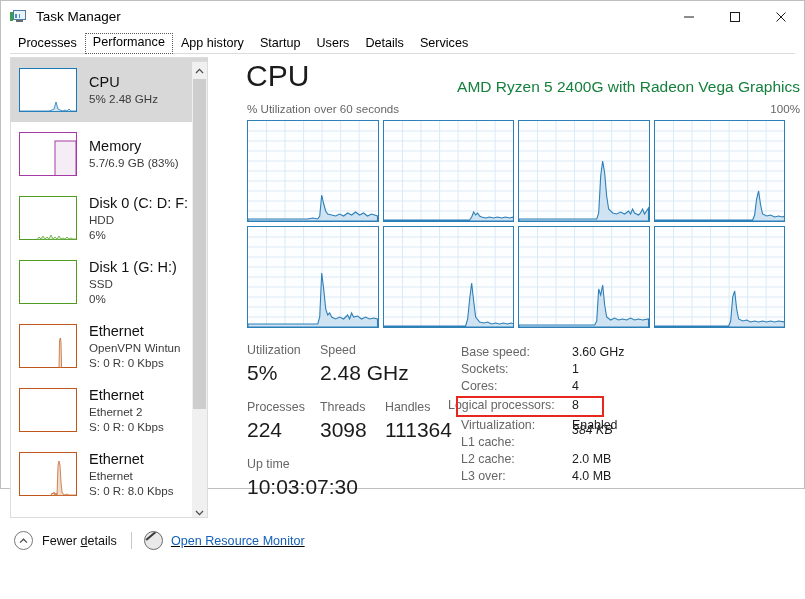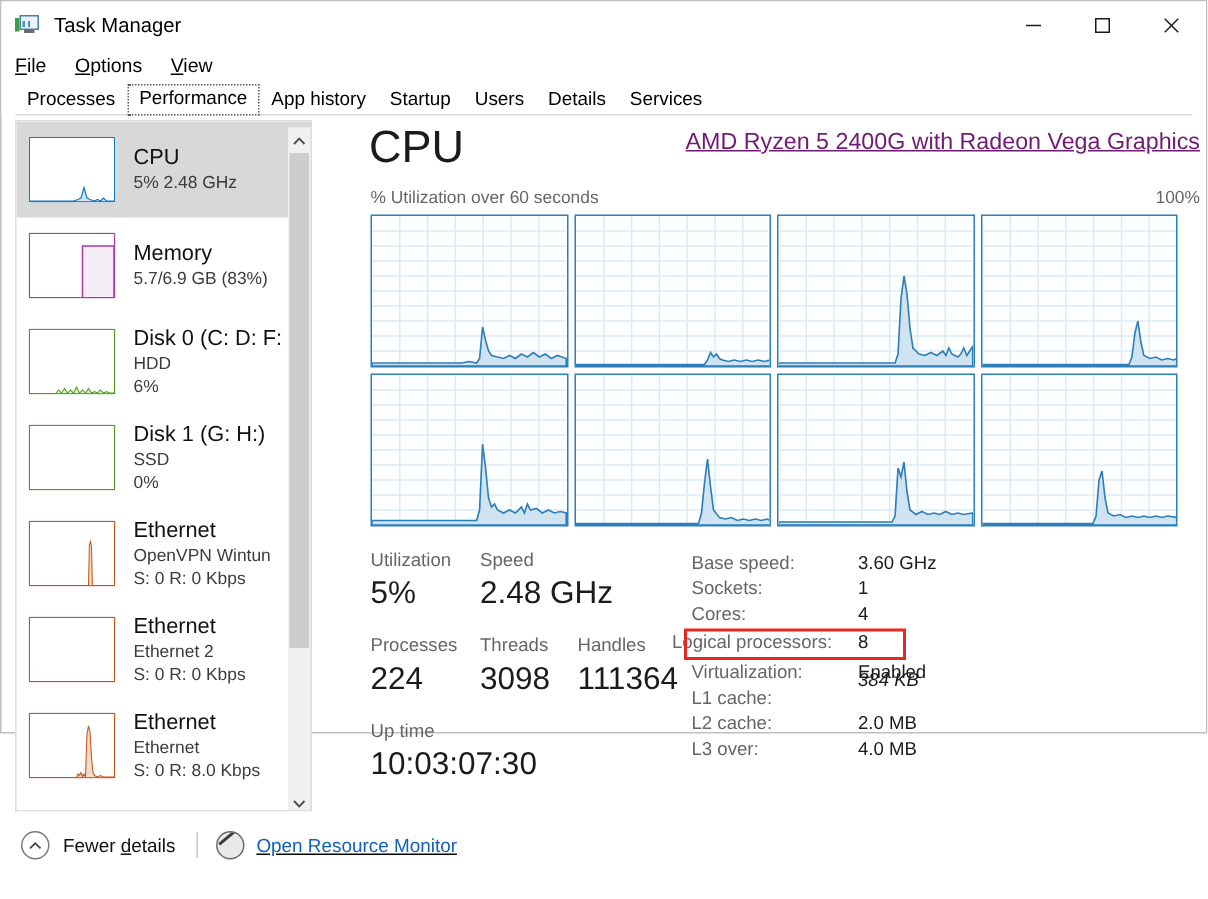--- a/index.html
+++ b/index.html
@@ -193,22 +193,22 @@
   }
   .main-head {
     position: relative;
     height: 46px;
   }
   .cpu-title {
     position:absolute; left:4px; top:-1px;
     font-size: 30px; color:#1b1b1b; line-height:42px;
   }
   .cpu-model {
-    position:absolute; right:4px; top:7px;
-    font-size: 15.5px; color:#701a75;text-decoration:underline;
+    position:absolute; right:4px; top:22px;
+    font-size: 15.5px; color:#15803d;
   }
   .graph-labels {
     position: relative;
     height: 18px;
   }
   .gl-left {
     position:absolute; left:5px; top:0;
     font-size: 11.6px; color:#666;
   }
   .gl-right {
@@ -342,25 +342,20 @@
       </div>
       <div class="winbtn">
         <svg width="12" height="12" viewBox="0 0 12 12">
             <line x1="1.5" y1="1.5" x2="10.5" y2="10.5" stroke="#1b1b1b" stroke-width="1"></line>
             <line x1="10.5" y1="1.5" x2="1.5" y2="10.5" stroke="#1b1b1b" stroke-width="1"></line>
           </svg>
       </div>
     </div>
   </div>
 
-  <div class="menubar">
-    <div class="menu-item"><u>F</u><span>ile</span></div>
-    <div class="menu-item"><u>O</u><span>ptions</span></div>
-    <div class="menu-item"><u>V</u><span>iew</span></div>
-  </div>
 
   <div class="tabstrip">
     <div class="tab">Processes</div>
     <div class="tab selected">Performance</div>
     <div class="tab">App history</div>
     <div class="tab">Startup</div>
     <div class="tab">Users</div>
     <div class="tab">Details</div>
     <div class="tab">Services</div>
   </div>

